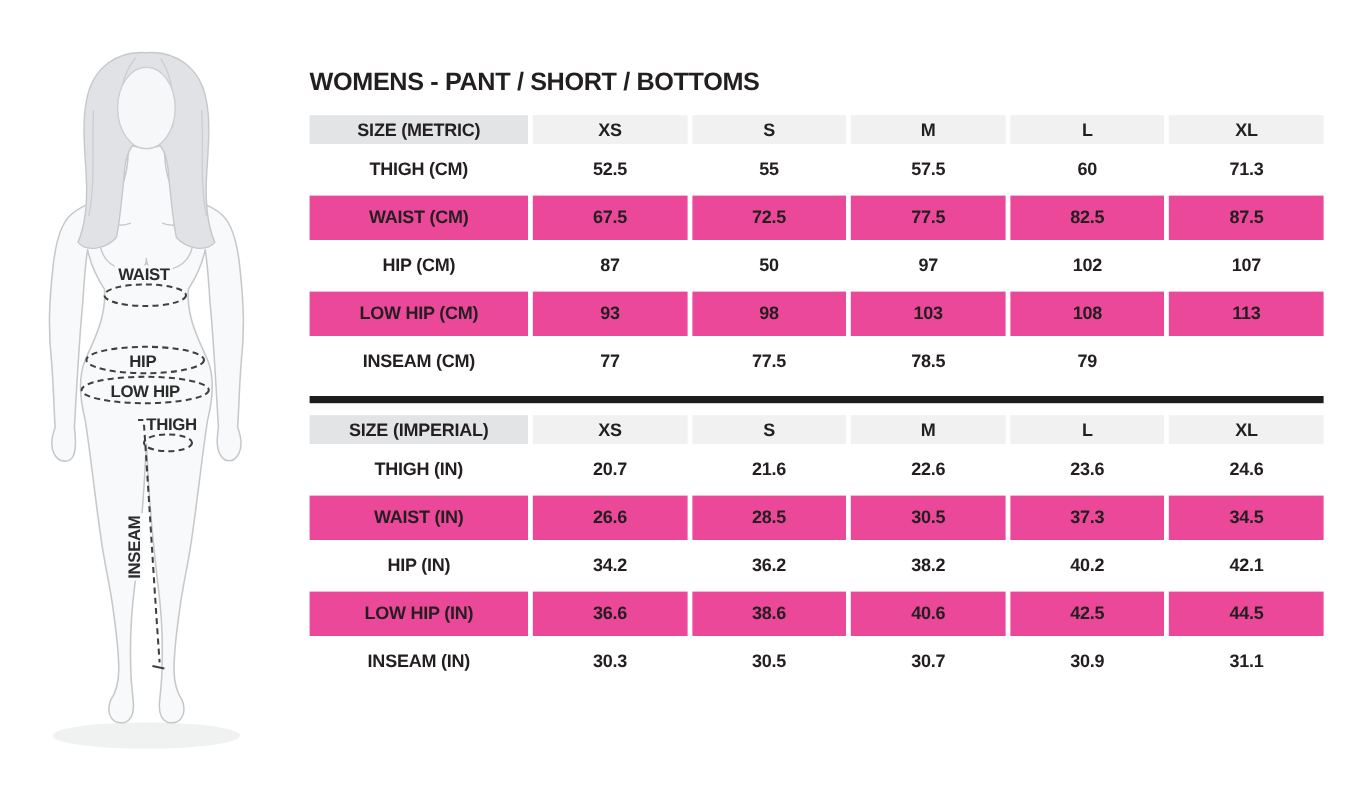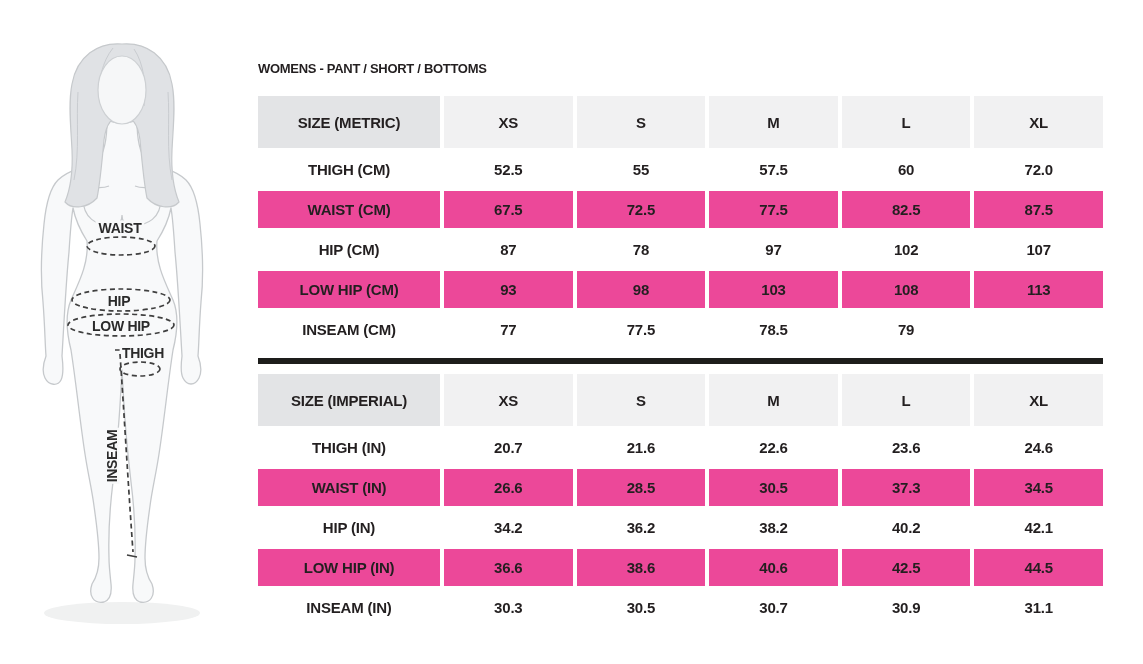--- a/index.html
+++ b/index.html
@@ -1,26 +1,26 @@
 <!DOCTYPE html>
 <html><head>
 <meta charset="utf-8">
 <style>
   html,body{margin:0;padding:0;background:#fff;}
   .stage{position:relative;width:1143px;height:664px;background:#ffffff;overflow:hidden;
          font-family:"Liberation Sans",sans-serif;color:#231f20;}
   .figure-wrap{position:absolute;left:10px;top:12px;width:215px;height:640px;text-align:right;}
   .content{position:absolute;left:258px;top:56px;width:845px;}
-  .page-title{font-size:13px;line-height:26px;font-weight:bold;letter-spacing:-0.3px;
+  .page-title{font-size:21px;line-height:26px;font-weight:bold;letter-spacing:-0.3px;
               color:#231f20;margin:0 0 14px 0;}
   .size-table{display:grid;grid-template-columns:182px repeat(5,1fr);
               column-gap:4px;row-gap:3px;}
   .cell{height:37px;display:flex;align-items:center;justify-content:center;
         font-size:15px;font-weight:bold;letter-spacing:-0.2px;color:#231f20;background:#ffffff;}
-  .cell.head{height:52px;background:#f1f1f2;}
+  .cell.head{height:24px;background:#f1f1f2;}
   .cell.head.label{background:#e3e4e6;}
   .cell.stripe{background:#ec4899;}
   .divider{height:6px;background:#1d1d1b;margin:10px 0;}
   svg text{font-family:"Liberation Sans",sans-serif;font-weight:bold;font-size:14px;
            letter-spacing:-0.3px;fill:#2b2b2b;paint-order:stroke;stroke:#f8f9fa;stroke-width:5px;}
 </style>
 </head>
 <body>
 
 <div class="stage">
@@ -79,32 +79,32 @@
       <div class="cell head">S</div>
       <div class="cell head">M</div>
       <div class="cell head">L</div>
       <div class="cell head">XL</div>
 
       <div class="cell">THIGH (CM)</div>
       <div class="cell">52.5</div>
       <div class="cell">55</div>
       <div class="cell">57.5</div>
       <div class="cell">60</div>
-      <div class="cell">72.0</div>
+      <div class="cell">71.3</div>
 
       <div class="cell stripe">WAIST (CM)</div>
       <div class="cell stripe">67.5</div>
       <div class="cell stripe">72.5</div>
       <div class="cell stripe">77.5</div>
       <div class="cell stripe">82.5</div>
       <div class="cell stripe">87.5</div>
 
       <div class="cell">HIP (CM)</div>
       <div class="cell">87</div>
-      <div class="cell">78</div>
+      <div class="cell">50</div>
       <div class="cell">97</div>
       <div class="cell">102</div>
       <div class="cell">107</div>
 
       <div class="cell stripe">LOW HIP (CM)</div>
       <div class="cell stripe">93</div>
       <div class="cell stripe">98</div>
       <div class="cell stripe">103</div>
       <div class="cell stripe">108</div>
       <div class="cell stripe">113</div>

